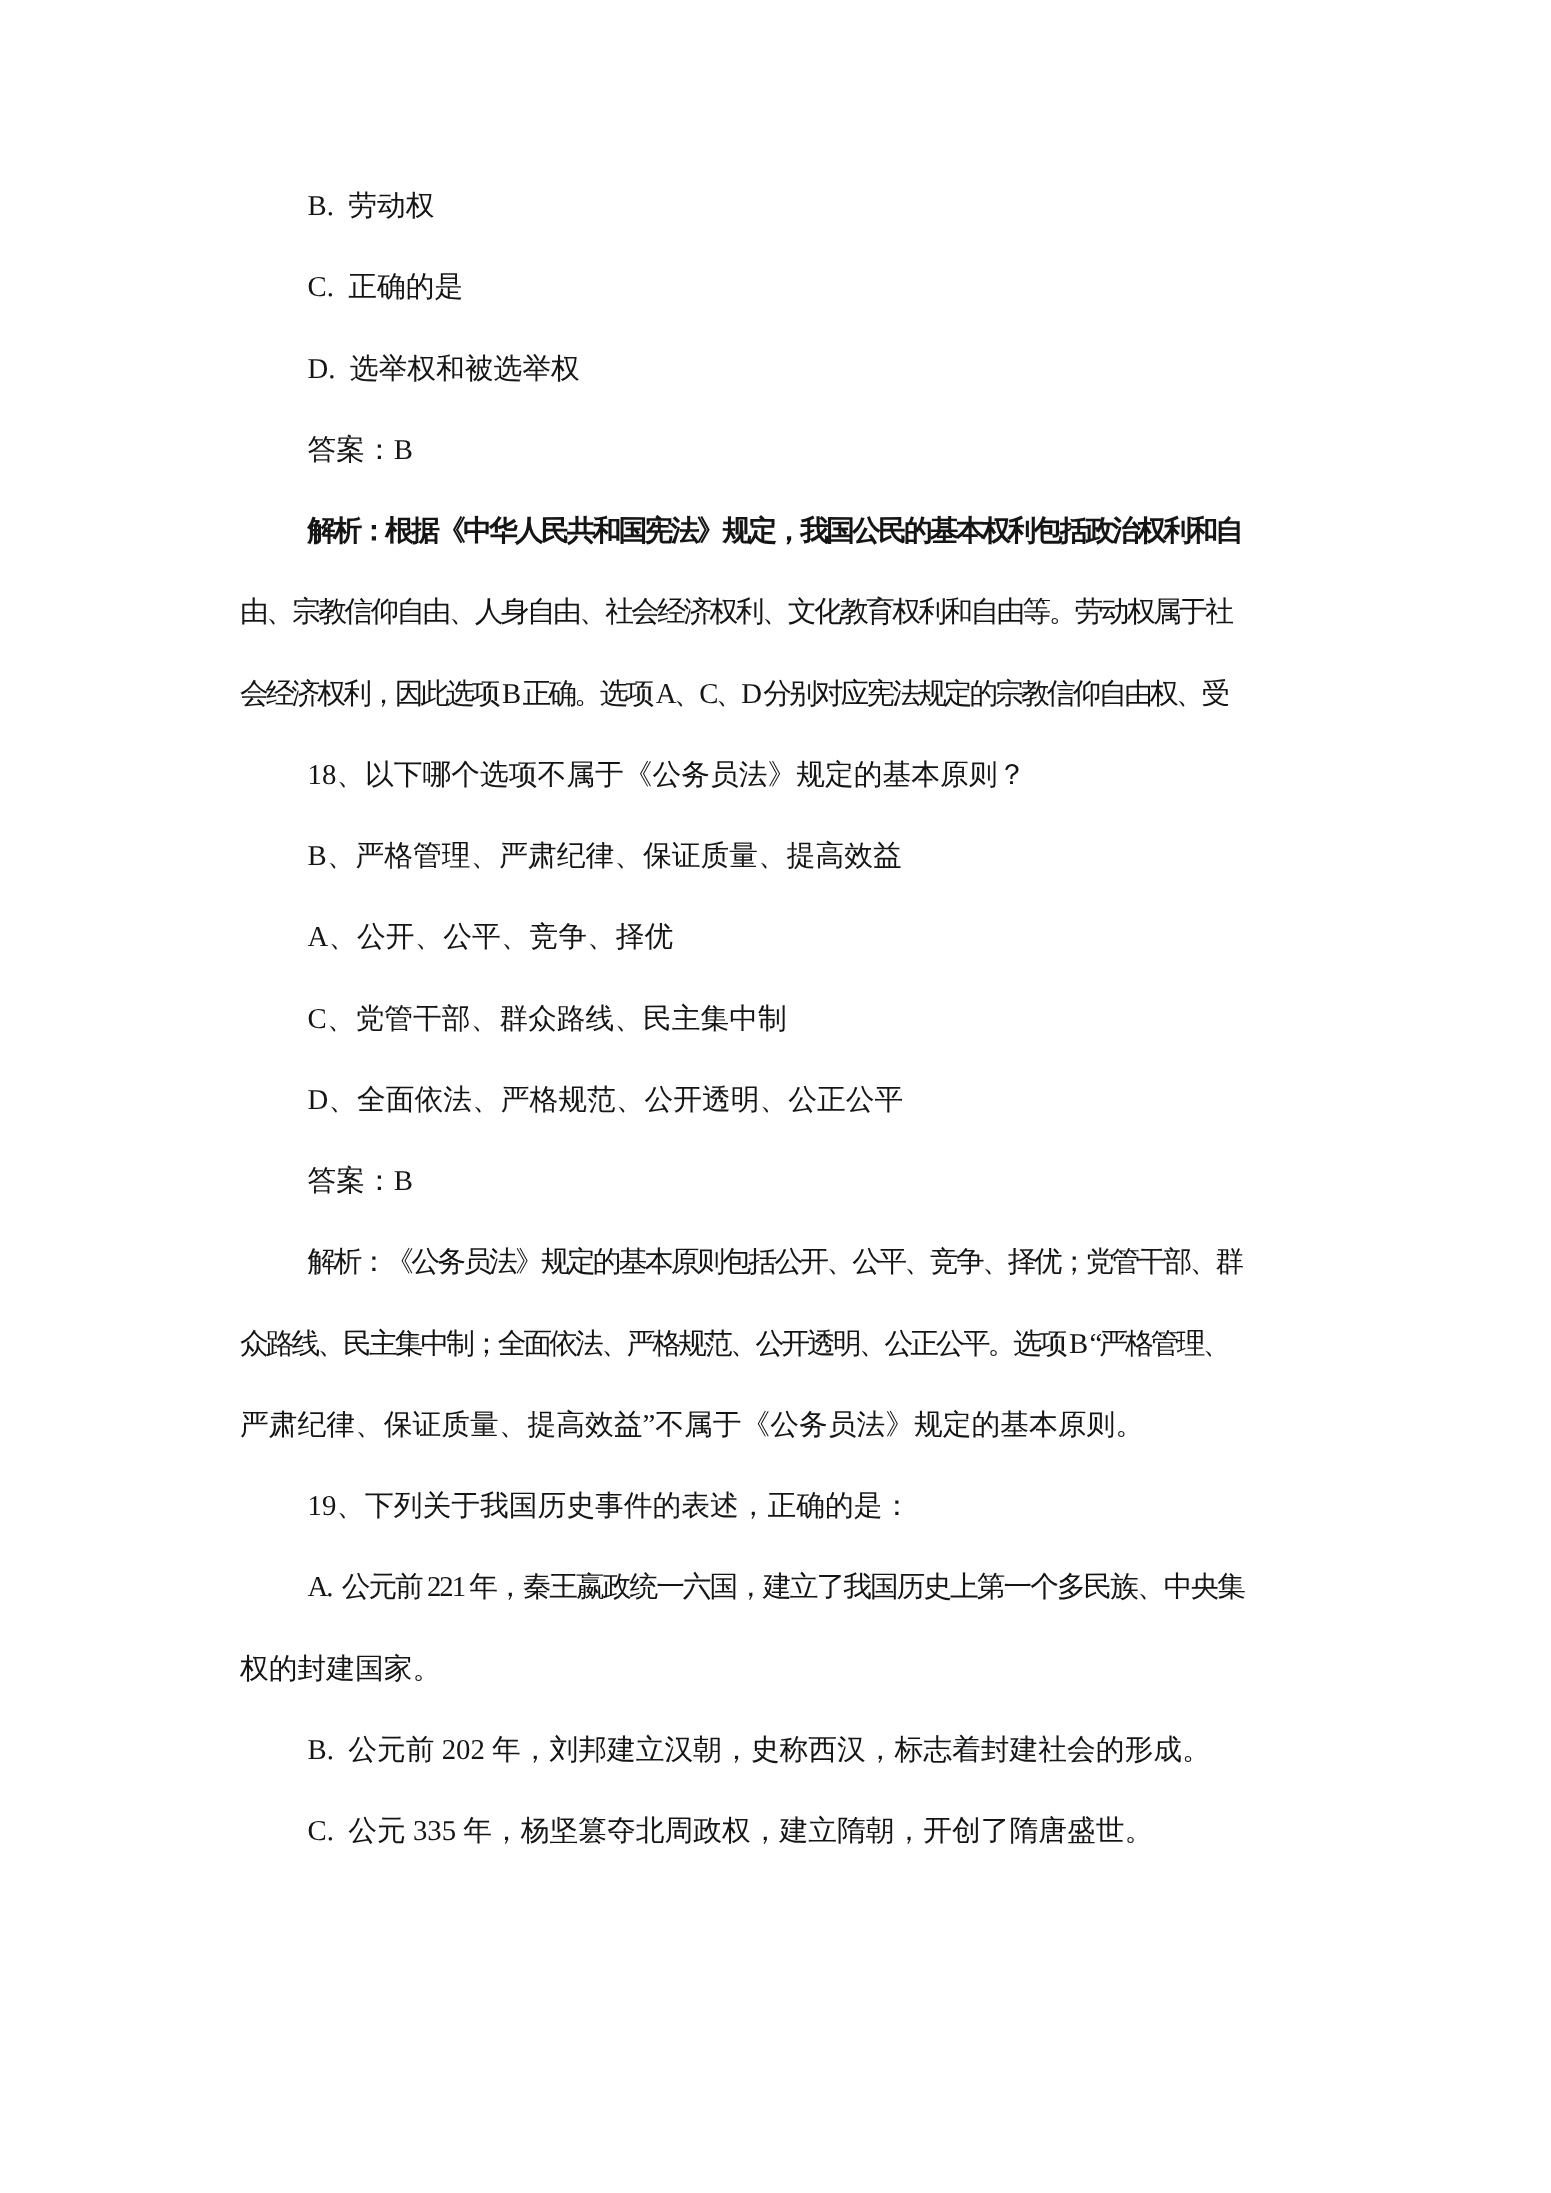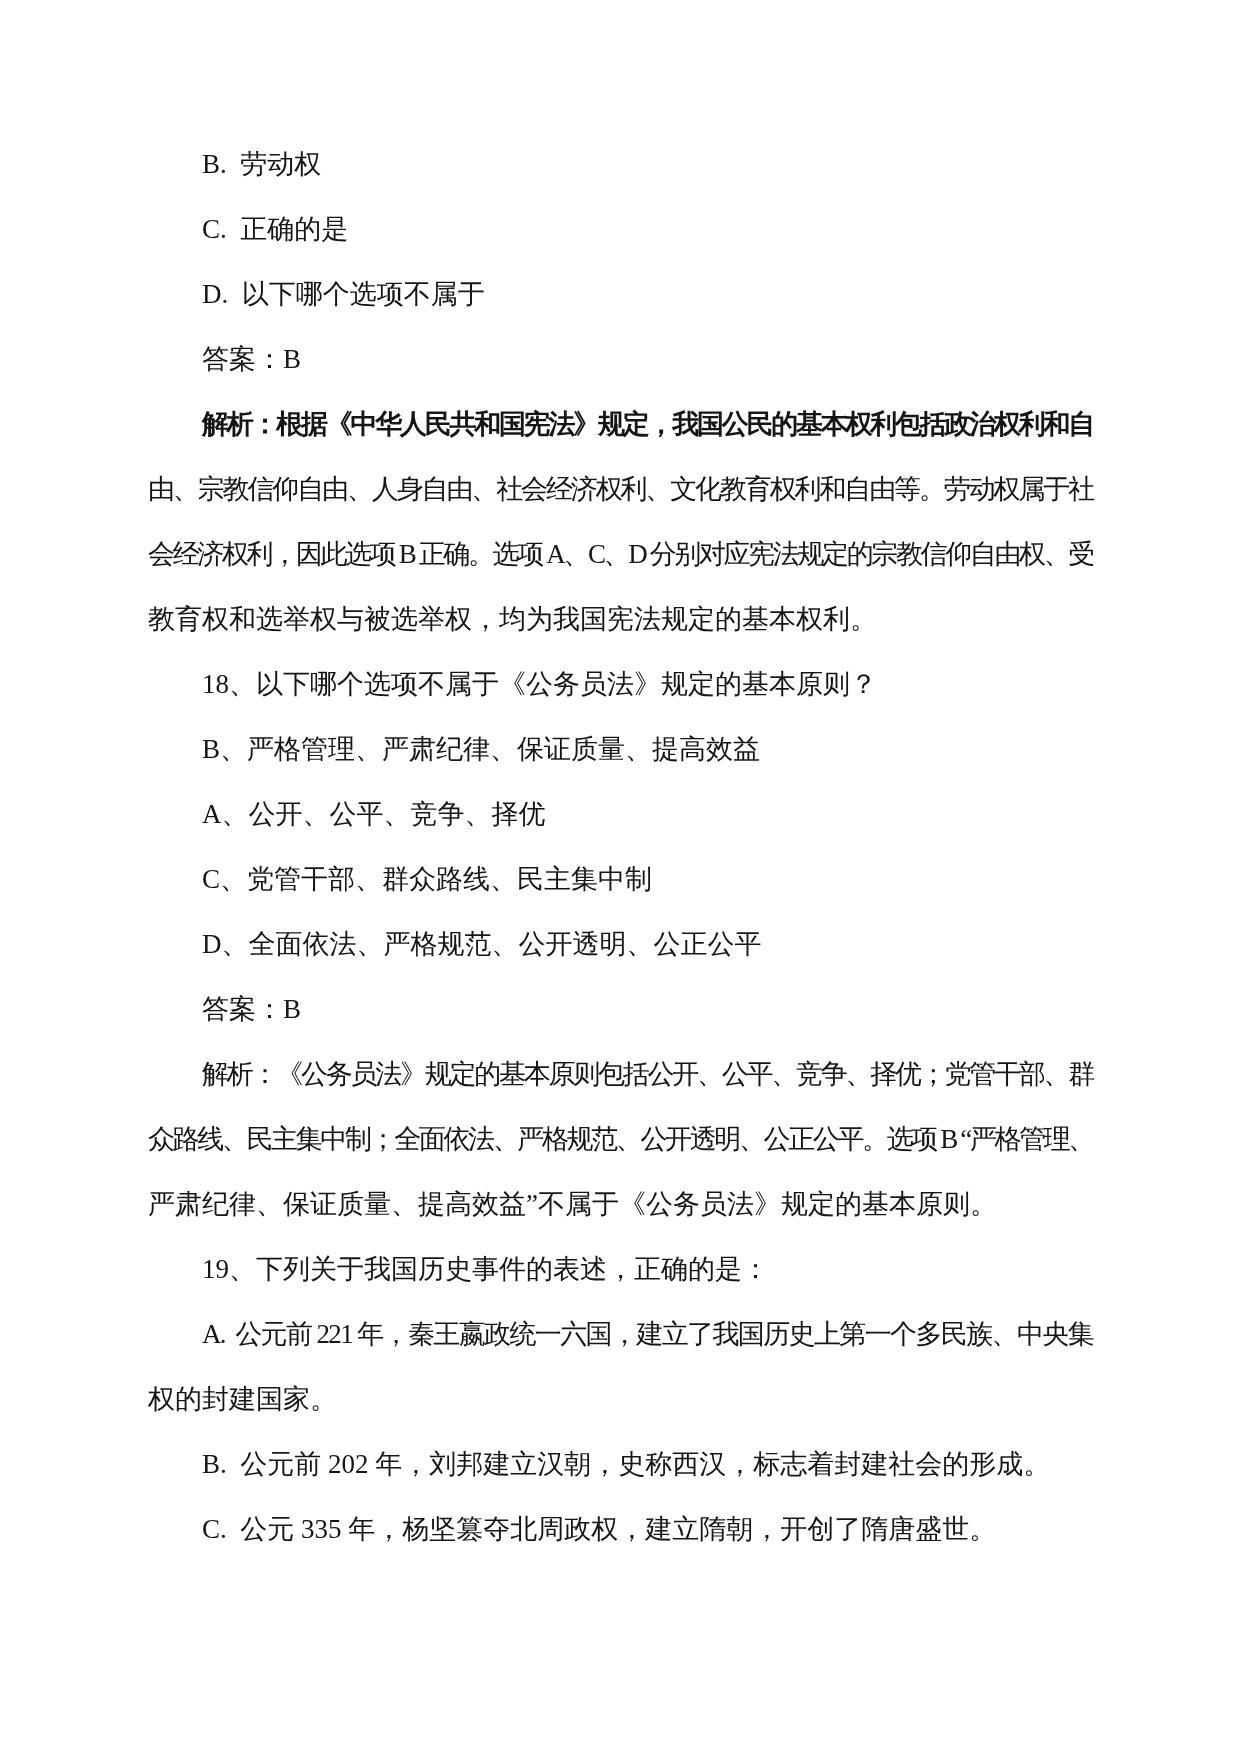--- a/index.html
+++ b/index.html
@@ -13,41 +13,41 @@
     font-family: "Liberation Serif", "DejaVu Serif", serif;
     color: #151515;
   }
   .content {
     padding: 132px 148px 0 148px;
     width: 100%;
   }
   .line {
     height: 65px;
     line-height: 65px;
-    font-size: 27px;
+    font-size: 23px;
     white-space: pre;
     text-align: left;
     overflow: visible;
+    margin-left: 44px;
   }
   .line.indent { padding-left: 54px; }
   .line-text { display: inline; }
 </style>
 </head>
 <body>
 
 <div class="page">
   <div class="content" id="content">
       <div class="line indent"><span class="line-text">B.  劳动权</span></div>
       <div class="line indent"><span class="line-text">C.  正确的是</span></div>
-      <div class="line indent"><span class="line-text">D.  以下哪个选项不属于</span></div>
+      <div class="line indent"><span class="line-text">D.  选举权和被选举权</span></div>
       <div class="line indent"><span class="line-text">答案：B</span></div>
       <div class="line indent full"><span class="line-text" style="letter-spacing: -2.25px; font-weight: bold;">解析：根据《中华人民共和国宪法》规定，我国公民的基本权利包括政治权利和自</span></div>
       <div class="line full"><span class="line-text" style="letter-spacing: -2.13158px;">由、宗教信仰自由、人身自由、社会经济权利、文化教育权利和自由等。劳动权属于社</span></div>
       <div class="line full"><span class="line-text" style="letter-spacing: -2.37246px;">会经济权利，因此选项 B 正确。选项 A、C、D 分别对应宪法规定的宗教信仰自由权、受</span></div>
-      <div class="line"><span class="line-text">教育权和选举权与被选举权，均为我国宪法规定的基本权利。</span></div>
       <div class="line indent"><span class="line-text">18、以下哪个选项不属于《公务员法》规定的基本原则？</span></div>
       <div class="line indent"><span class="line-text">B、严格管理、严肃纪律、保证质量、提高效益</span></div>
       <div class="line indent"><span class="line-text">A、公开、公平、竞争、择优</span></div>
       <div class="line indent"><span class="line-text">C、党管干部、群众路线、民主集中制</span></div>
       <div class="line indent"><span class="line-text">D、全面依法、严格规范、公开透明、公正公平</span></div>
       <div class="line indent"><span class="line-text">答案：B</span></div>
       <div class="line indent full"><span class="line-text" style="letter-spacing: -2.25px; text-align: center;">解析：《公务员法》规定的基本原则包括公开、公平、竞争、择优；党管干部、群</span></div>
       <div class="line full"><span class="line-text" style="letter-spacing: -2.37805px;">众路线、民主集中制；全面依法、严格规范、公开透明、公正公平。选项 B “严格管理、</span></div>
       <div class="line"><span class="line-text">严肃纪律、保证质量、提高效益”不属于《公务员法》规定的基本原则。</span></div>
       <div class="line indent"><span class="line-text">19、下列关于我国历史事件的表述，正确的是：</span></div>

